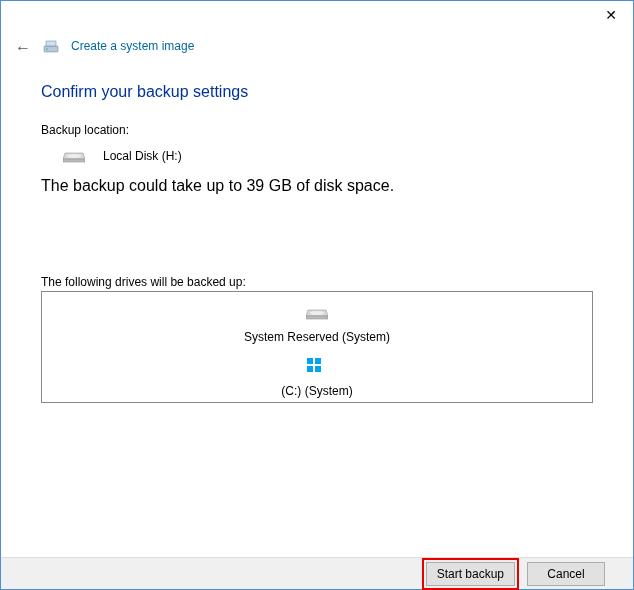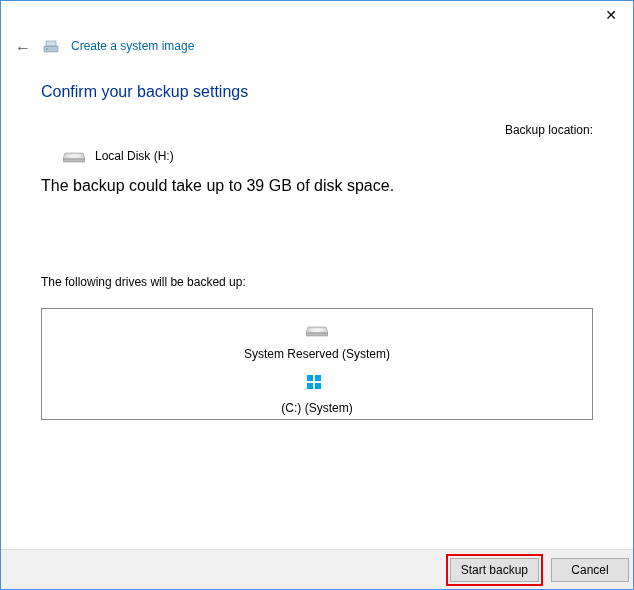--- a/index.html
+++ b/index.html
@@ -60,43 +60,42 @@
     .heading {
       color: #003399;
       font-size: 16px;
       font-weight: 400;
       margin-bottom: 22px;
     }
     .label {
       font-size: 12px;
       color: #000;
       margin-bottom: 12px;
-      text-align: right;
     }
     .location-row {
       display: flex;
       align-items: center;
-      gap: 10px;
+      gap: 18px;
       padding-left: 22px;
       margin-bottom: 14px;
     }
     .disk-icon {
       width: 22px;
       height: 14px;
       display: inline-block;
     }
     .size-text {
       font-size: 16px;
       color: #000;
       margin-bottom: 80px;
     }
     .drives-label {
       font-size: 12px;
       color: #000;
-      margin-bottom: 19px;
+      margin-bottom: 2px;
     }
     .drives-box {
       border: 1px solid #888;
       padding: 8px 10px;
       height: 112px;
     }
     .drive-row {
       display: flex;
       align-items: center;
       gap: 10px;
@@ -104,28 +103,28 @@
       flex-direction: column;
     }
     .win-icon {
       width: 22px;
       height: 18px;
       display: inline-flex;
       align-items: center;
       justify-content: flex-start;
     }
     .footer {
-      height: 40px;
+      height: 32px;
       background: #f0f0f0;
       border-top: 1px solid #ddd;
       display: flex;
       justify-content: flex-end;
       align-items: center;
       gap: 8px;
-      padding-right: 4px;
+      padding-right: 28px;
     }
     .btn {
       min-width: 78px;
       height: 24px;
       background: #e1e1e1;
       border: 1px solid #adadad;
       font-size: 12px;
       font-family: inherit;
       cursor: default;
       padding: 0 10px;

